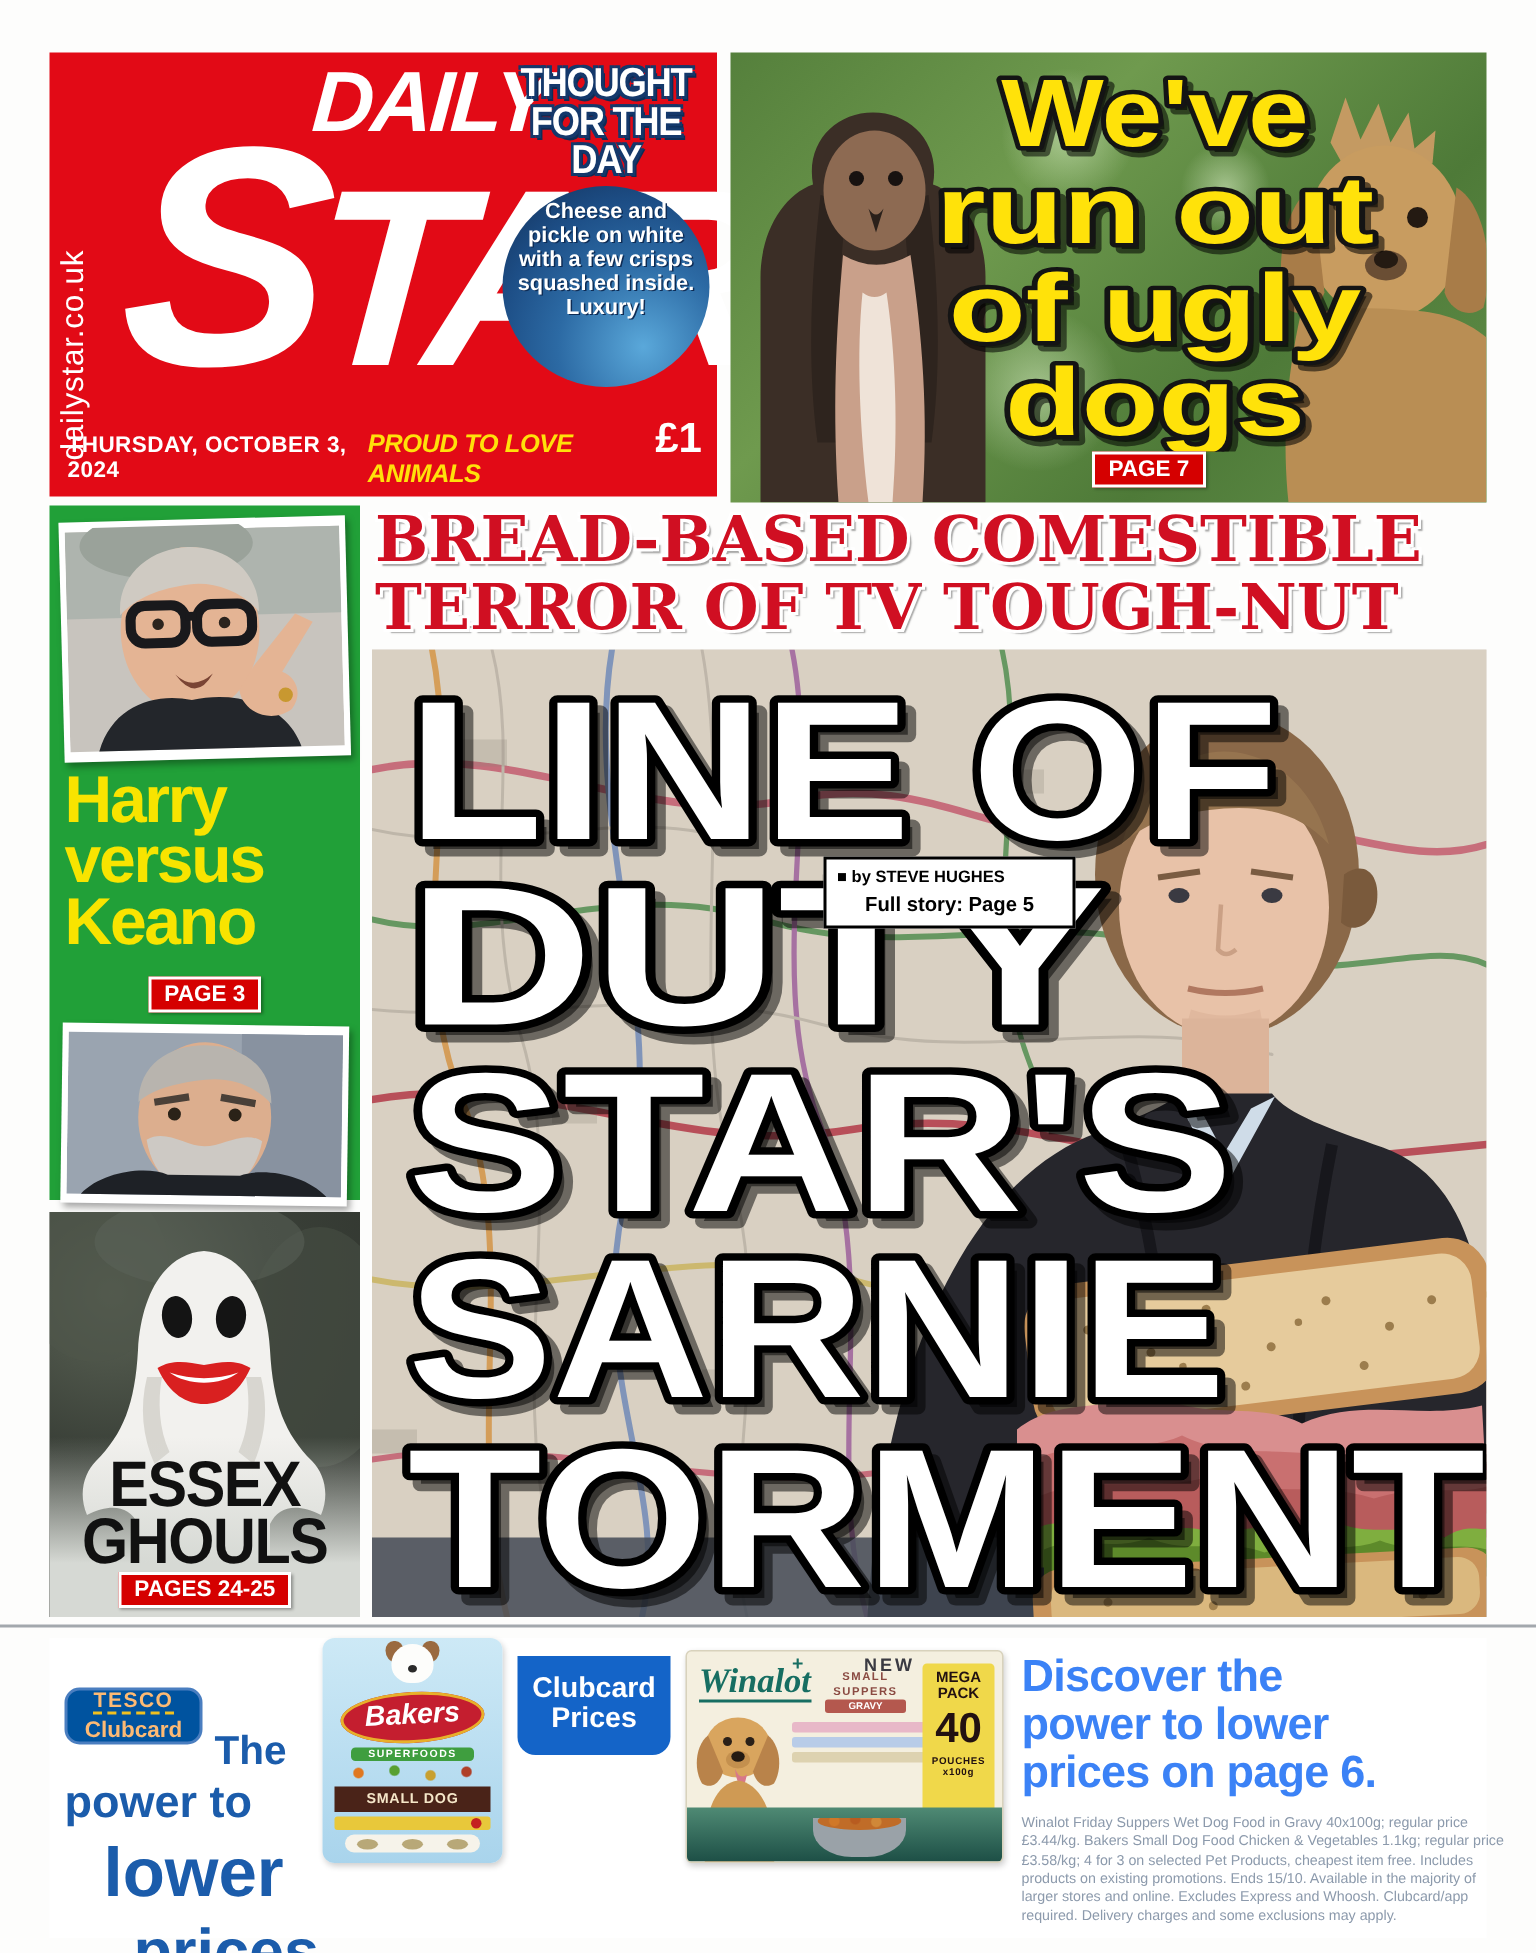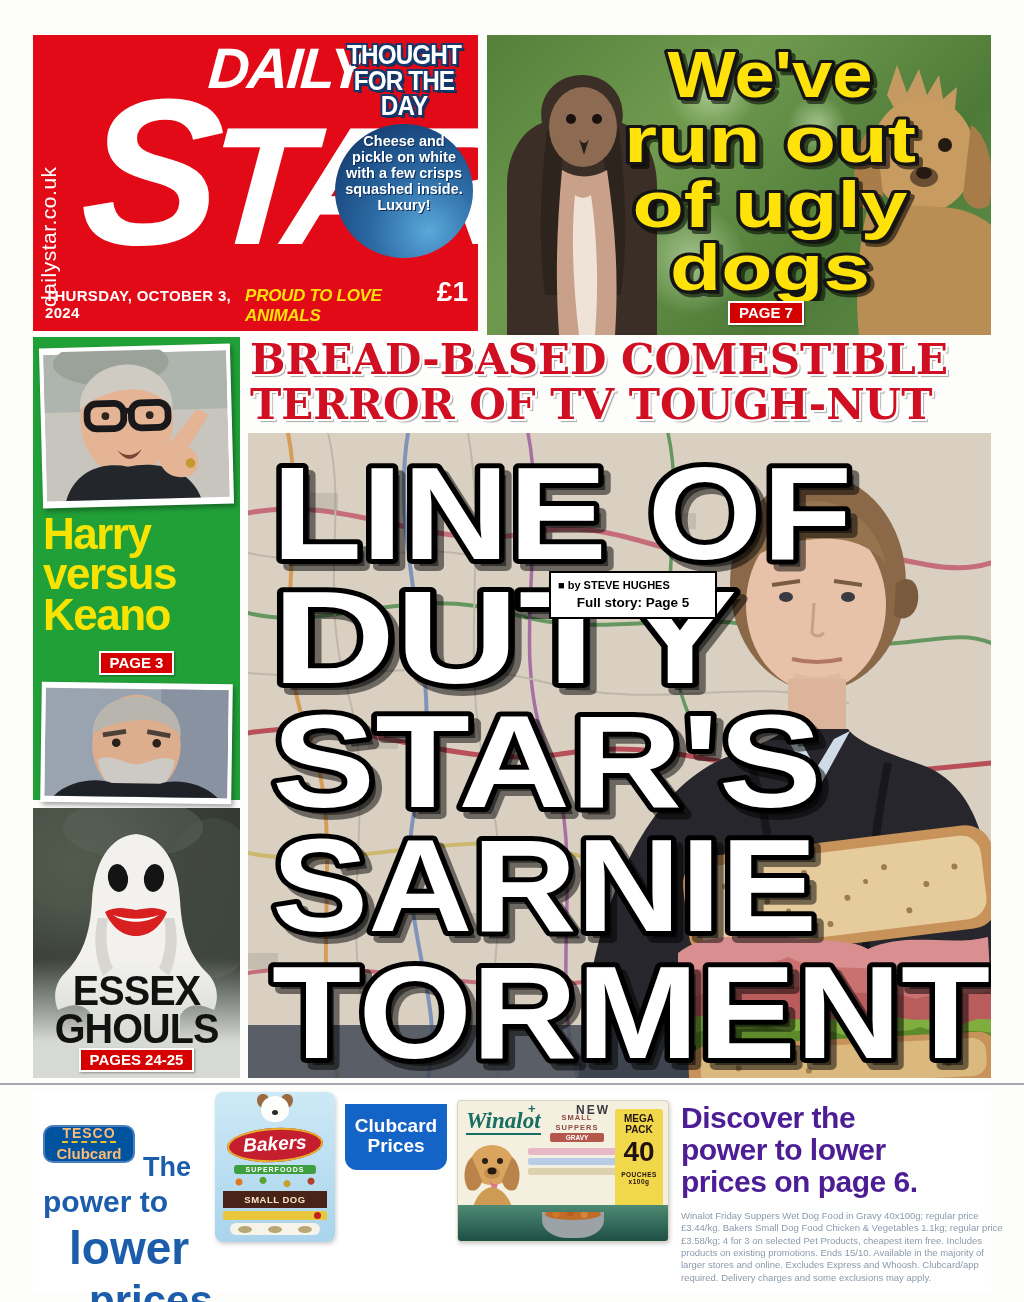--- a/index.html
+++ b/index.html
@@ -111,21 +111,21 @@
   .win-mega { position:absolute; right:5px; top:8px; width:48px; height:118px; background:#f0d84a; border-radius:3px; text-align:center; color:#211; padding-top:5px; }
   .win-mega .m1 { font-size:10px; font-weight:bold; line-height:1.05; }
   .win-mega .m40 { font-size:28px; font-weight:bold; margin-top:1px; }
   .win-mega .m2 { font-size:6.5px; font-weight:bold; margin-top:3px; letter-spacing:.5px; }
   .win-dogart { position:absolute; left:0; top:30px; width:70px; height:112px; }
   .win-land { position:absolute; left:0; right:0; bottom:0; height:36px; background:linear-gradient(#4f8a74, #1d4f46); }
   .win-bowl { position:absolute; left:84px; bottom:3px; width:62px; height:26px; background:#9aa2a8; border-radius:0 0 26px 26px / 0 0 18px 18px; overflow:hidden; }
   .win-bowl::before { content:""; position:absolute; left:3px; top:-4px; right:3px; height:12px; border-radius:50%;
      background:radial-gradient(circle at 20% 50%, #d07828 3px, transparent 4px), radial-gradient(circle at 45% 40%, #b85c20 3px, transparent 4px), radial-gradient(circle at 70% 55%, #d08838 3px, transparent 4px), #c06c28; }
 
-  .discover { position:absolute; left:648px; top:10px; width:310px; color:#4c1d95; font-weight:bold; font-size:30px; line-height:1.07; letter-spacing:-.5px; }
+  .discover { position:absolute; left:648px; top:10px; width:310px; color:#3b82f6; font-weight:bold; font-size:30px; line-height:1.07; letter-spacing:-.5px; }
   .terms { position:absolute; left:648px; top:118px; width:322px; color:#8c9aac; font-size:9.5px; line-height:1.3; }
 </style>
 </head>
 <body>
 
 <div class="page">
 
   <div class="masthead">
     <div class="site-url">dailystar.co.uk</div>
     <div class="logo">

